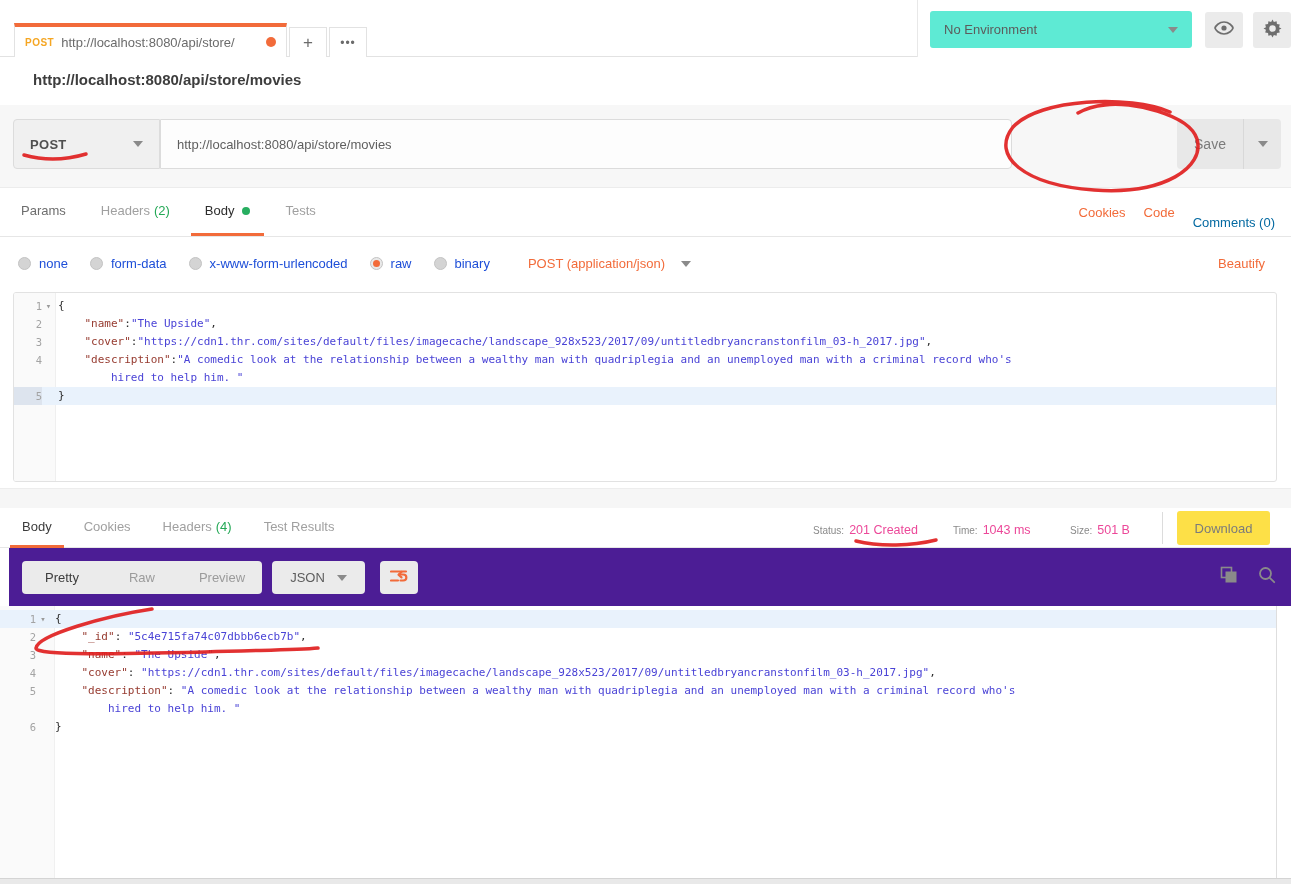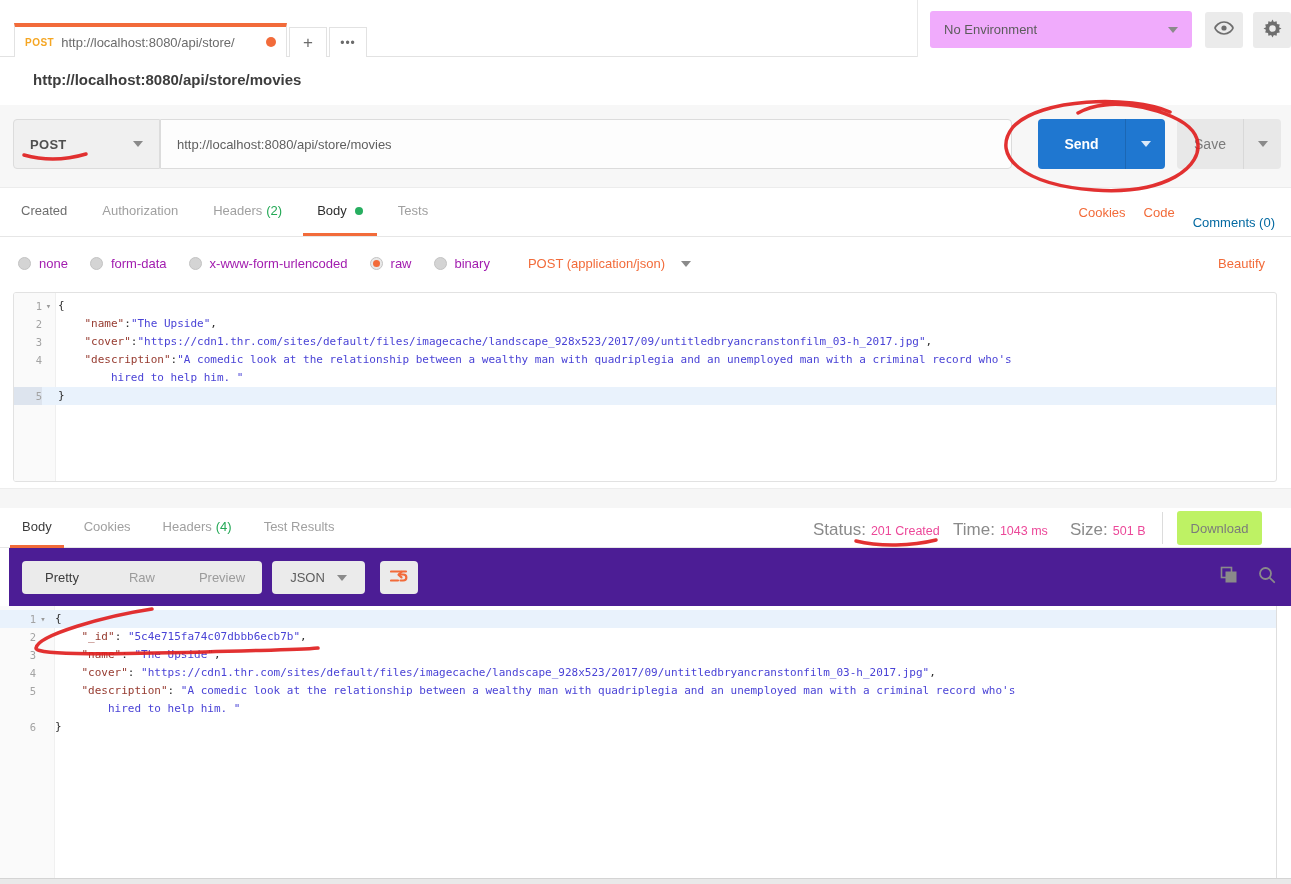--- a/index.html
+++ b/index.html
@@ -14,21 +14,21 @@
   .req-tab { position:absolute; left:14px; top:23px; width:273px; height:34px; background:#fff;
              border-left:1px solid #e2e2e2; border-right:1px solid #e2e2e2; border-top:4px solid #f26b3a;
              display:flex; align-items:center; padding:0 10px; z-index:2; }
   .req-tab .m { color:#f5a623; font-weight:bold; font-size:10px; letter-spacing:.5px; margin-right:7px; }
   .req-tab .u { color:#6b6b6b; font-size:13px; white-space:nowrap; overflow:hidden; flex:1; }
   .req-tab .dot { width:10px; height:10px; border-radius:50%; background:#f26b3a; margin-left:6px; flex:0 0 auto; }
   .tab-btn { position:absolute; top:27px; height:30px; width:38px; background:#fff; border:1px solid #e2e2e2; border-bottom:none;
              display:flex; align-items:center; justify-content:center; color:#6b6b6b; font-size:17px; cursor:pointer; }
   .tab-btn.plus { left:289px; }
   .tab-btn.more { left:329px; font-size:12px; letter-spacing:1px; }
-  .env-select { position:absolute; left:930px; top:11px; width:262px; height:37px; background:#f0abfc; border-radius:3px;
+  .env-select { position:absolute; left:930px; top:11px; width:262px; height:37px; background:#5eead4; border-radius:3px;
                 display:flex; align-items:center; padding:0 14px; font-size:13px; color:#5c5c5c; }
   .env-select .caret { margin-left:auto; }
   .caret { width:0; height:0; border-left:5px solid transparent; border-right:5px solid transparent; border-top:6px solid #8a8a8a; display:inline-block; }
   .icon-btn { position:absolute; top:12px; width:38px; height:36px; background:#ebebeb; border-radius:3px;
               display:flex; align-items:center; justify-content:center; }
   .icon-btn.eye { left:1205px; }
   .icon-btn.gear { left:1253px; }
 
   
   .req-title { position:absolute; left:33px; top:71px; font-size:15px; font-weight:bold; color:#3d3d3d; }
@@ -60,21 +60,21 @@
   .req-links { margin-left:auto; display:flex; align-items:center; gap:18px; padding-right:16px; }
   .req-links .link { font-size:13px; color:#f26b3a; cursor:pointer; }
   .req-links .link.muted { color:#0369a1;margin-top:20px; }
 
   
   .body-type-bar { position:absolute; left:0; top:237px; width:1291px; height:53px; background:#fff; display:flex; align-items:center; padding-left:18px; }
   .radio-opt { display:flex; align-items:center; margin-right:22px; cursor:pointer; }
   .radio-opt .rdot { width:13px; height:13px; border-radius:50%; background:#d4d4d4; border:1px solid #c3c3c3; margin-right:8px; position:relative; }
   .radio-opt.sel .rdot { background:#e9e9e9; }
   .radio-opt.sel .rdot::after { content:""; position:absolute; left:2px; top:2px; width:7px; height:7px; border-radius:50%; background:#f26b3a; }
-  .radio-opt .rlab { font-size:13px; color:#a21caf; }
+  .radio-opt .rlab { font-size:13px; color:#1d4ed8; }
   .ct-select { display:flex; align-items:center; margin-left:16px; cursor:pointer; }
   .ct-select .ct { font-size:13px; color:#f26b3a; margin-right:16px; }
   .beautify { margin-left:auto; margin-right:26px; font-size:13px; color:#f26b3a; cursor:pointer; }
 
   
   .editor { font-family:"DejaVu Sans Mono","Liberation Mono",monospace; font-size:11px; }
   .req-editor-box { position:absolute; left:13px; top:292px; width:1264px; height:190px; background:#fff; border:1px solid #e2e2e2; border-radius:3px; overflow:hidden; }
   .req-editor-box .gutter-bg { position:absolute; left:0; top:0; bottom:0; width:42px; background:#fafafa; border-right:1px solid #efefef; }
   .resp-editor-box { position:absolute; left:0; top:606px; width:1277px; height:272px; background:#fff; border-right:1px solid #dedede; overflow:hidden; }
   .resp-editor-box .gutter-bg { position:absolute; left:0; top:0; bottom:0; width:55px; background:#fafafa; border-right:1px solid #f0f0f0; }
@@ -92,27 +92,27 @@
   .tk-v { color:#4a43d6; }
   .tk-p { color:#2d2d2d; }
 
   
   .band { position:absolute; left:0; top:488px; width:1291px; height:20px; background:#f6f6f6; border-top:1px solid #ededed; }
   .resp-meta { position:absolute; left:0; top:508px; width:1291px; height:40px; background:#fff; border-bottom:1px solid #e6e6e6; }
   .resp-tabs { position:absolute; left:10px; top:0; height:40px; display:flex; }
   .resp-tab { display:flex; align-items:center; padding:0 12px; margin-right:8px; font-size:13px; color:#a0a0a0; border-bottom:3px solid transparent; cursor:pointer; }
   .resp-tab.active { color:#3c3c3c; border-bottom-color:#f26b3a; }
   .resp-tab .count { color:#23a855; margin-left:4px; }
-  .meta-label { font-size:17px; color:#8a8a8a; }
+  .meta-label { font-size:10px; color:#8a8a8a; }
   .meta-val { font-size:12.5px; color:#ec4899; margin-left:5px; }
   .meta-status { position:absolute; left:813px; top:12px; }
   .meta-time { position:absolute; left:953px; top:12px; }
   .meta-size { position:absolute; left:1070px; top:12px; }
   .meta-div { position:absolute; left:1162px; top:4px; height:32px; border-left:1px solid #dcdcdc; }
-  .download-btn { position:absolute; left:1177px; top:3px; width:85px; height:34px; background:#bef264; border-radius:3px;
+  .download-btn { position:absolute; left:1177px; top:3px; width:93px; height:34px; background:#fde047; border-radius:3px;
                   display:flex; align-items:center; justify-content:center; font-size:13px; color:#7b7b7b; cursor:pointer; }
 
   
   .resp-toolbar { position:absolute; left:9px; top:548px; width:1291px; height:58px; background:#4c1d95; }
   .seg { position:absolute; left:13px; top:13px; width:240px; height:33px; background:#ebebeb; border-radius:4px; display:flex; align-items:center; }
   .seg .v { flex:1; text-align:center; font-size:13px; color:#9b9b9b; cursor:pointer; }
   .seg .v.active { color:#3d3d3d; }
   .fmt-select { position:absolute; left:263px; top:13px; width:93px; height:33px; background:#ebebeb; border-radius:4px;
                 display:flex; align-items:center; justify-content:center; gap:12px; font-size:13px; color:#5c5c5c; cursor:pointer; }
   .wrap-btn { position:absolute; left:371px; top:13px; width:38px; height:33px; background:#ebebeb; border-radius:4px;
@@ -163,41 +163,32 @@
   </header>
 
   <div class="req-title">http://localhost:8080/api/store/movies</div>
 
   <div class="request-bar">
     <div class="method-select">
       <span class="m">POST</span>
       <span class="caret"></span>
     </div>
     <input class="url-input" type="text" value="http://localhost:8080/api/store/movies" style="">
-    <div class="send-btn">
-      <span class="lbl">Send</span>
-      <span class="dd">
-          <span class="caret"></span>
-        </span>
-    </div>
     <div class="save-btn">
       <span class="lbl">Save</span>
       <span class="dd">
           <span class="caret"></span>
         </span>
     </div>
   </div>
 
   <nav class="req-tabs">
     <div id="req-tabs-left" style="display:flex;">
         <div class="rtab first">
-          <span>Created</span>
-        </div>
-        <div class="rtab">
-          <span>Authorization</span>
+          <span>Params</span>
         </div>
         <div class="rtab">
           <span>Headers</span>
           <span class="count">(2)</span>
         </div>
         <div class="rtab active">
           <span>Body</span>
           <span class="gdot"></span>
         </div>
         <div class="rtab">

